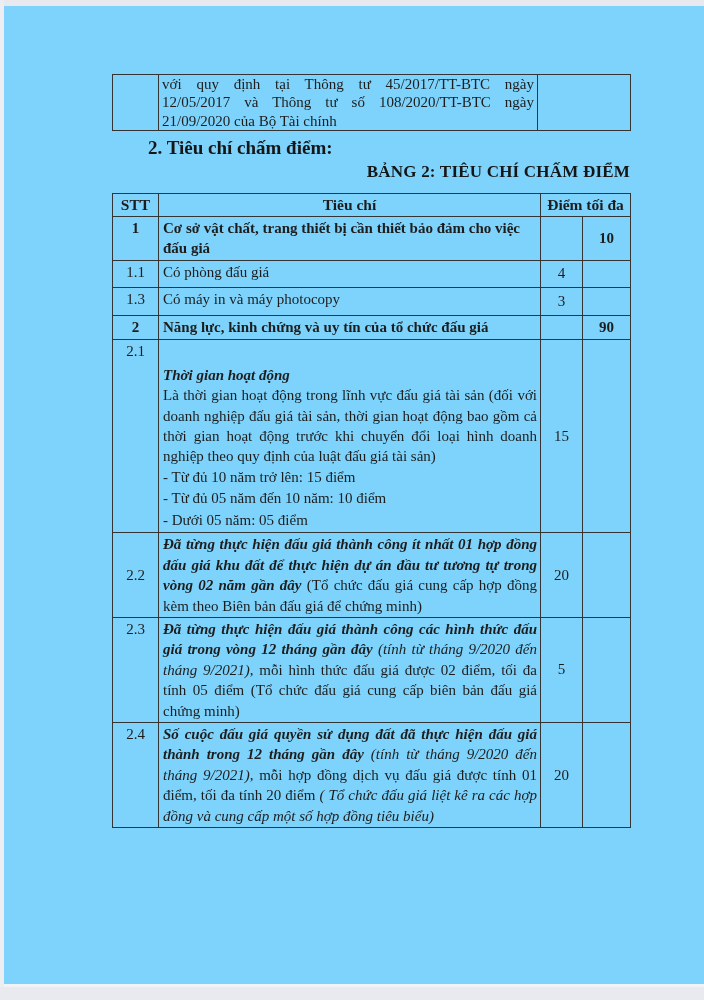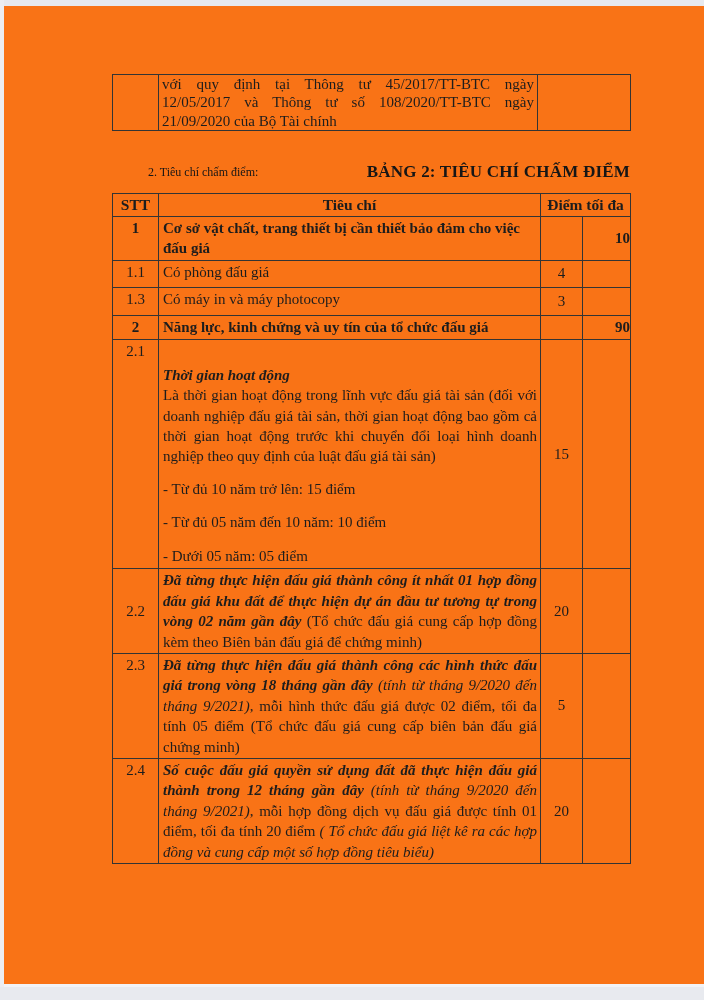--- a/index.html
+++ b/index.html
@@ -1,51 +1,51 @@
 <!DOCTYPE html>
 <html><head>
 <meta charset="utf-8">
 <style>
   html,body{margin:0;padding:0;}
   body{background:#dfe1e6;font-family:"Liberation Serif","DejaVu Serif",serif;}
-  .stage{position:relative;width:704px;height:1000px;margin:0 auto;overflow:hidden;background:#f97316;}
+  .stage{position:relative;width:704px;height:1000px;margin:0 auto;overflow:hidden;background:#7dd3fc;}
   .edge{position:absolute;}
   .edge-top{left:0;top:0;width:704px;height:6px;background:#e7e9ee;}
   .edge-left{left:0;top:0;width:4px;height:1000px;background:#eceef2;}
   .edge-bottom{left:0;top:987px;width:704px;height:13px;background:#e8eaef;}
   .edge-bottom-line{left:0;top:984px;width:704px;height:3px;background:#f2f3f6;}
 
   
   .cont-table{position:absolute;left:112px;top:74px;width:518px;height:56px;
     border-collapse:collapse;table-layout:fixed;color:#1d1d1d;}
   .cont-table td{border:1.6px solid #343434;vertical-align:top;padding:0 3px;box-sizing:border-box;}
   .cont-text{font-size:15px;line-height:18.3px;}
   .jl{text-align:justify;text-align-last:justify;}
 
   
-  .section-heading{position:absolute;left:148px;top:137px;font-size:12px;font-weight:normal;color:#161616;margin-top:28px;}
+  .section-heading{position:absolute;left:148px;top:137px;font-size:19px;font-weight:bold;color:#161616;}
   .table-title{position:absolute;left:112px;top:162px;width:518px;text-align:right;
     font-size:17px;font-weight:bold;color:#161616;letter-spacing:.2px;}
 
   
   .main-table{position:absolute;left:112px;top:193px;width:518px;border-collapse:collapse;
     table-layout:fixed;color:#1d1d1d;font-size:15px;border-radius:25px;}
   .main-table th,.main-table td{border:1.6px solid #343434;box-sizing:border-box;padding:0;}
   .main-table th{font-size:15.5px;font-weight:bold;text-align:center;vertical-align:middle;}
   td.c-num{text-align:center;vertical-align:top;padding-top:3px;}
   td.c-num.vmid{vertical-align:middle;padding-top:0;}
   td.c-num.bold{font-weight:bold;}
   td.c-crit{vertical-align:top;padding:1px 3px 1px 4px;line-height:20.4px;}
   td.c-crit .para{text-align:justify;}
   td.c-score{text-align:center;vertical-align:middle;}
-  td.c-max{text-align:right;vertical-align:middle;font-weight:bold;}
+  td.c-max{text-align:center;vertical-align:middle;font-weight:bold;}
   .bold{font-weight:bold;}
   .bi{font-weight:bold;font-style:italic;margin-top:24px;}
   .it{font-style:italic;}
-  .bullets div{line-height:21.5px;margin-top:12px;}
+  .bullets div{line-height:21.5px;}
   .r25 .bullets div{line-height:21.8px;}
 </style>
 </head>
 <body>
 
 <div class="stage">
   <div class="edge edge-bottom-line"></div>
   <div class="edge edge-top"></div>
   <div class="edge edge-left"></div>
   <div class="edge edge-bottom"></div>
@@ -141,21 +141,21 @@
         </div>
       </td>
       <td class="c-score">20</td>
       <td class="c-max"></td>
     </tr>
 
     <tr style="height:94px">
       <td class="c-num">2.3</td>
       <td class="c-crit">
         <div class="para">
-          <span class="bi">Đã từng thực hiện đấu giá thành công các hình thức đấu giá trong vòng 18 tháng gần đây </span><span class="it">(tính từ tháng 9/2020 đến tháng 9/2021)</span><span>, mỗi hình thức đấu giá được 02 điểm, tối đa tính 05 điểm (Tổ chức đấu giá cung cấp biên bản đấu giá chứng minh)</span>
+          <span class="bi">Đã từng thực hiện đấu giá thành công các hình thức đấu giá trong vòng 12 tháng gần đây </span><span class="it">(tính từ tháng 9/2020 đến tháng 9/2021)</span><span>, mỗi hình thức đấu giá được 02 điểm, tối đa tính 05 điểm (Tổ chức đấu giá cung cấp biên bản đấu giá chứng minh)</span>
         </div>
       </td>
       <td class="c-score">5</td>
       <td class="c-max"></td>
     </tr>
 
     <tr style="height:98px">
       <td class="c-num">2.4</td>
       <td class="c-crit">
         <div class="para">

